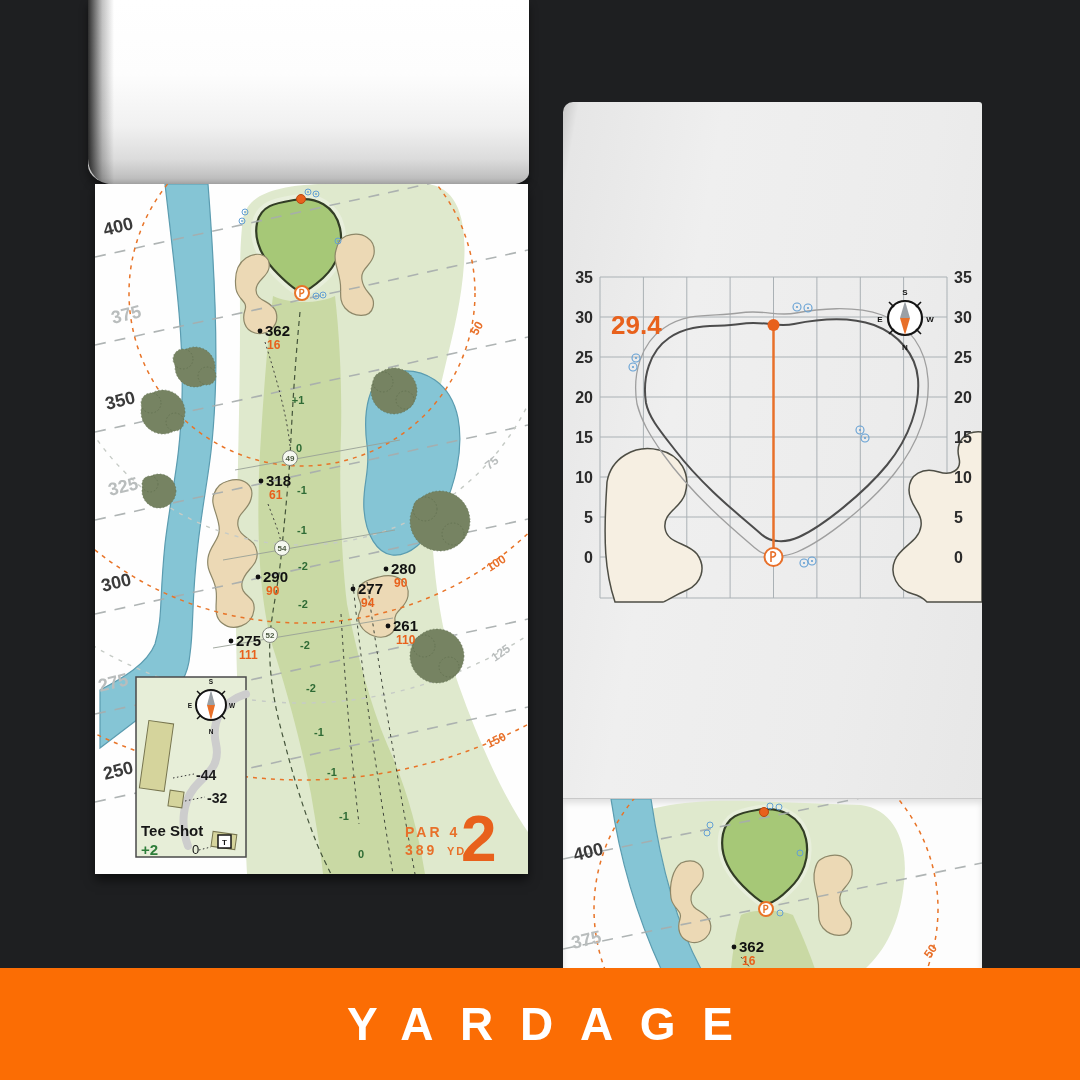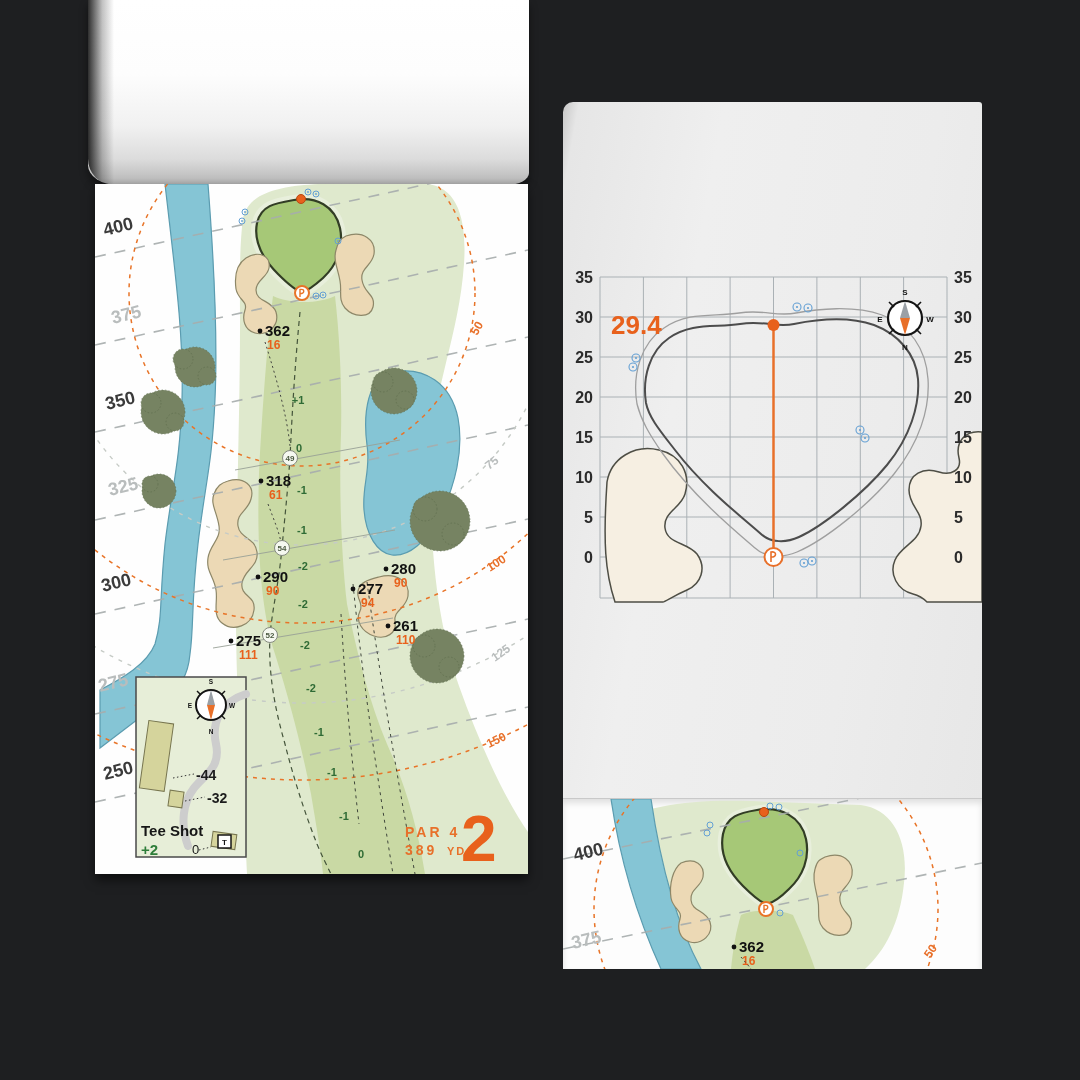--- a/index.html
+++ b/index.html
@@ -400,14 +400,17 @@
       <text transform="translate(367,160) rotate(-55)" font-size="12" font-weight="bold" fill="#e8702a">50</text>
       <g>
         <circle cx="171" cy="148" r="2.4" fill="#111"></circle>
         <text x="176" y="153" font-size="15" font-weight="bold" fill="#111">362</text>
         <text x="179" y="166" font-size="12" font-weight="bold" fill="#e8611c">16</text>
       </g>
       <path d="M178,158 C182,163 186,167 188,170" fill="none" stroke="#333" stroke-width="0.9" stroke-dasharray="2 3"></path>
     </svg>
   </div>
 
+  <div class="banner">
+    <span class="banner-text">YARDAGE</span>
+  </div>
 
 </div>
 
 </body></html>

